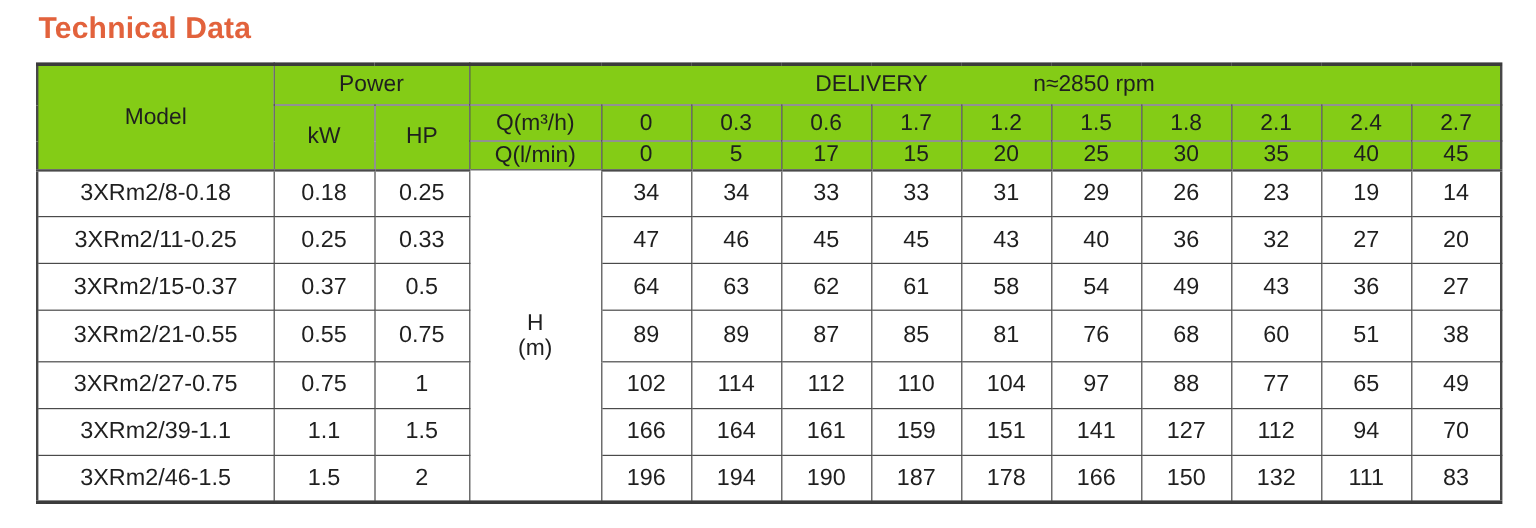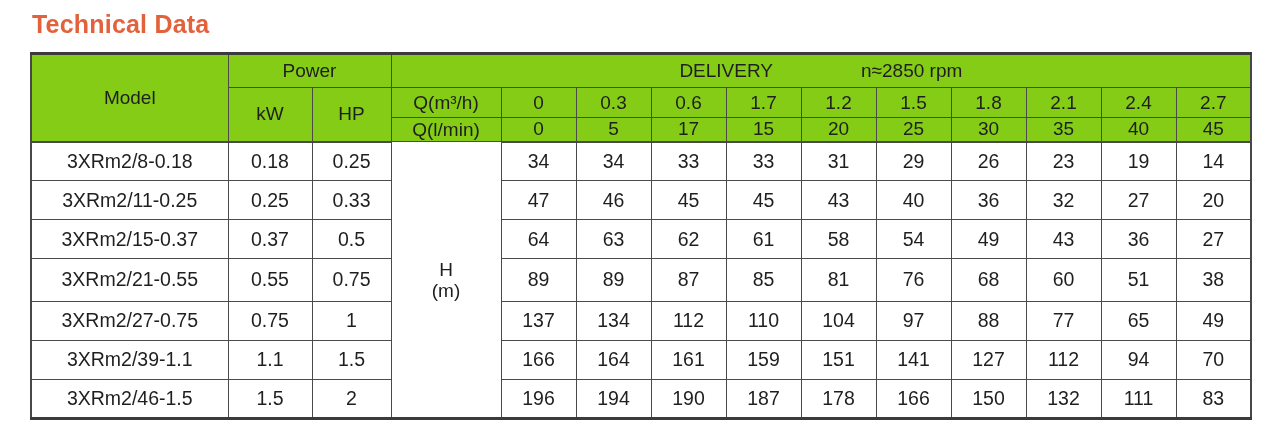--- a/index.html
+++ b/index.html
@@ -187,22 +187,22 @@
           <td>60</td>
           <td>51</td>
           <td>38</td>
         </tr>
 
         <tr>
           <td>3XRm2/27-0.75</td>
           <td>0.75</td>
           <td>1</td>
           <td class="hcol"></td>
-          <td>137</td>
-          <td>134</td>
+          <td>102</td>
+          <td>114</td>
           <td>112</td>
           <td>110</td>
           <td>104</td>
           <td>97</td>
           <td>88</td>
           <td>77</td>
           <td>65</td>
           <td>49</td>
         </tr>
 

